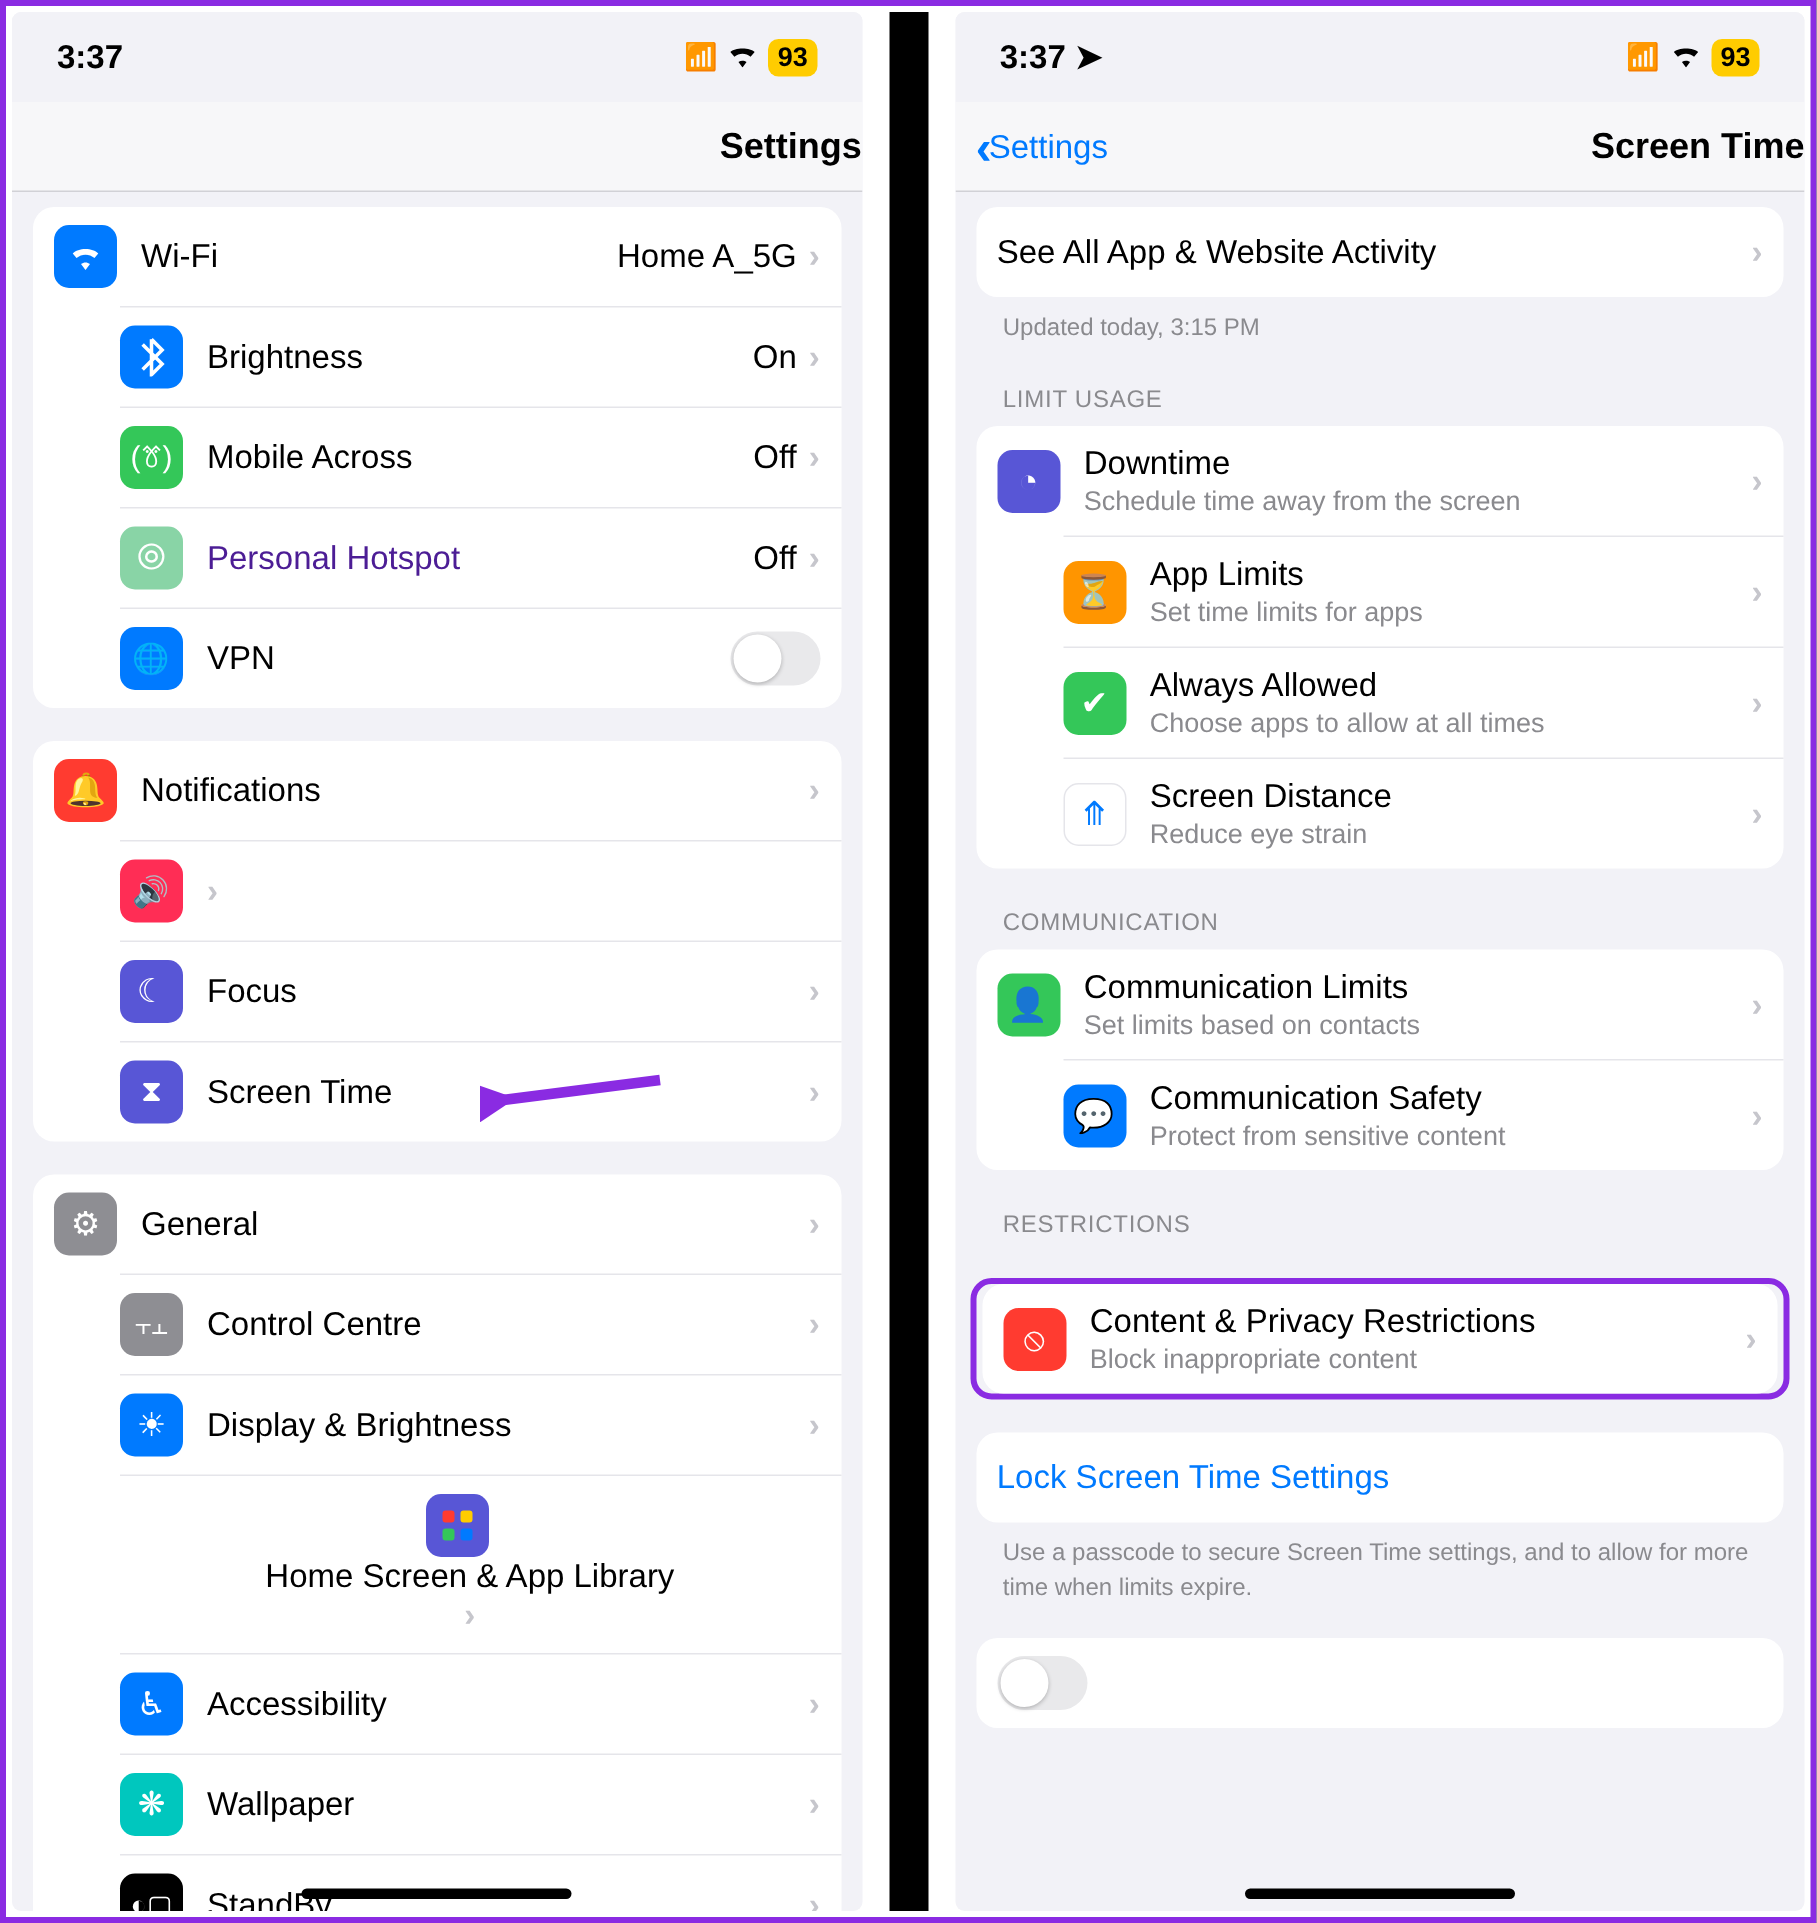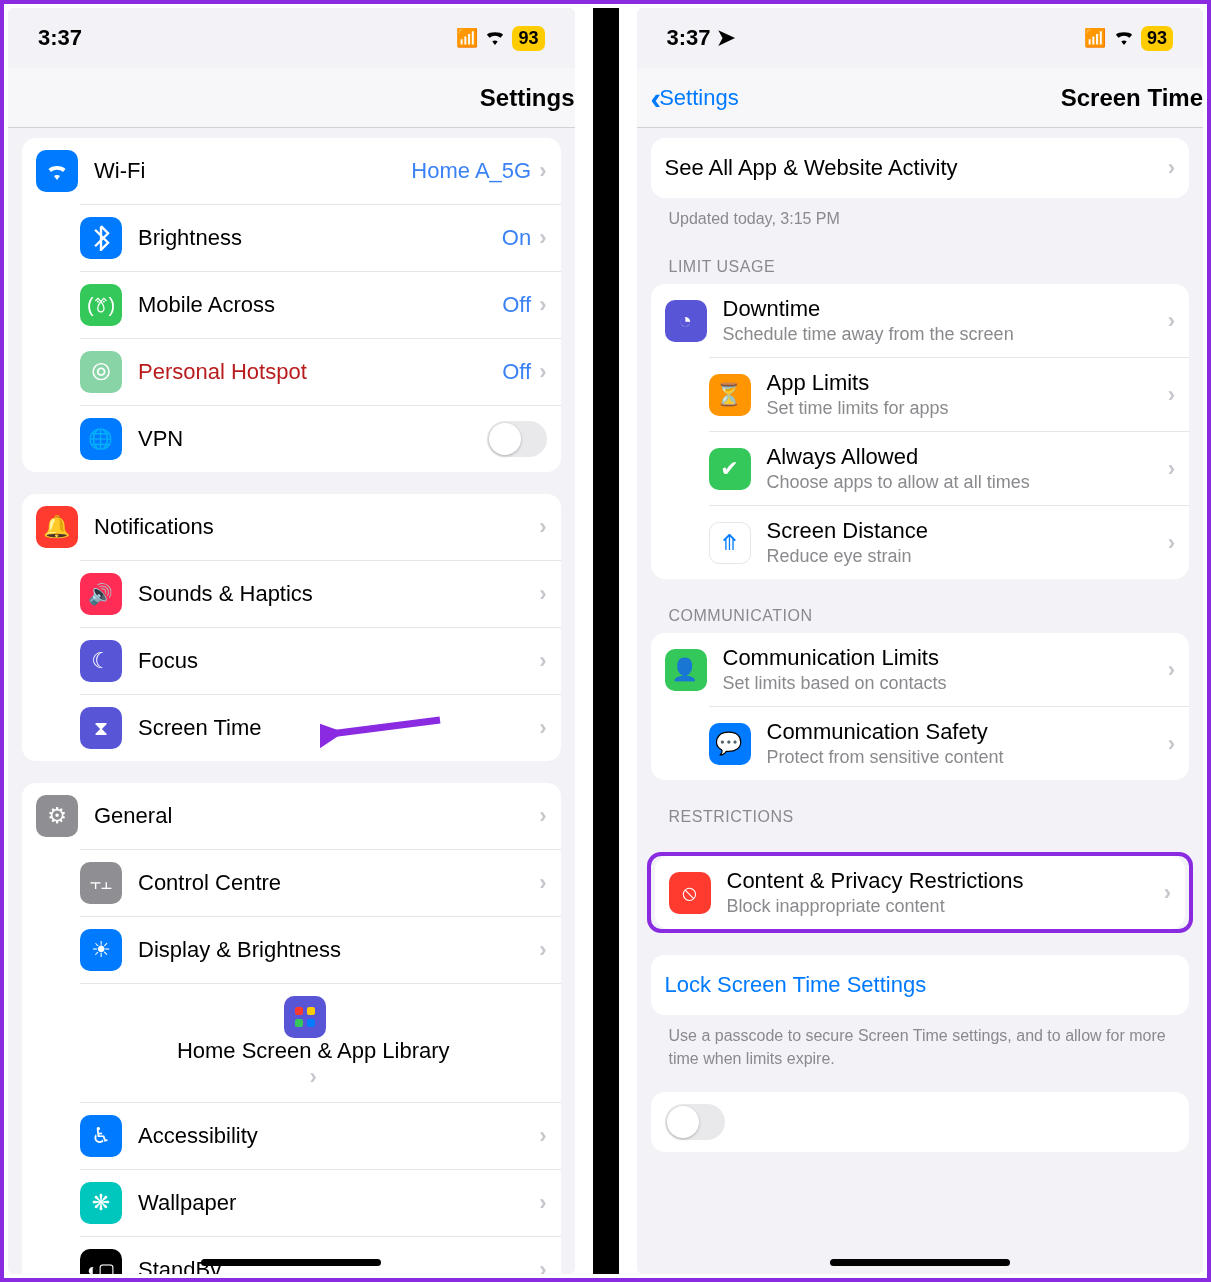--- a/index.html
+++ b/index.html
@@ -15,23 +15,23 @@
 .navbar .back{position:absolute;left:14px;display:flex;align-items:center;color:#007aff;font-size:22px;font-weight:400;}
 .navbar .back .chev{font-size:32px;line-height:1;margin-right:-2px;font-weight:600;}
 .scroll{flex:1;overflow:hidden;padding:0 14px 20px 14px;}
 .group{background:#fff;border-radius:14px;margin-top:22px;}
 .group.first{margin-top:10px;}
 .row{display:flex;align-items:center;padding:12px 14px;min-height:60px;position:relative;}
 .row+.row{border-top:1px solid #e5e5ea;margin-left:58px;padding-left:0;}
 .row+.row::before{content:'';position:absolute;left:-58px;top:0;width:58px;height:100%;}
 .row .content{flex:1;display:flex;flex-direction:column;justify-content:center;}
 .row .label{font-size:22px;color:#000;}
-.row .label.disabled{color:#b91c1c;}
+.row .label.disabled{color:#4c1d95;}
 .row .sub{font-size:18px;color:#8a8a8e;margin-top:2px;}
-.row .value{font-size:22px;color:#3b82f6;margin-right:8px;}
+.row .value{font-size:22px;color:#000000;margin-right:8px;}
 .row .chevron{color:#c6c6cc;font-size:22px;font-weight:600;}
 .row .link{color:#007aff;font-size:22px;}
 .icon{width:42px;height:42px;border-radius:10px;margin-right:16px;display:flex;align-items:center;justify-content:center;color:#fff;font-size:22px;flex-shrink:0;}
 .icon.mono{background:#fff;border:1px solid #e5e5ea;color:#007aff;}
 .toggle{width:60px;height:36px;border-radius:20px;background:#e9e9eb;position:relative;}
 .toggle::after{content:'';position:absolute;width:32px;height:32px;background:#fff;border-radius:50%;top:2px;left:2px;box-shadow:0 1px 3px rgba(0,0,0,0.25);}
 .section-header{font-size:16px;color:#8a8a8e;letter-spacing:0.5px;padding:28px 18px 8px 18px;text-transform:uppercase;}
 .footer-text{font-size:16px;color:#8a8a8e;padding:10px 18px 0 18px;line-height:1.4;}
 .highlight{border:4px solid #8a2be2;border-radius:14px;margin:18px -4px 0 -4px;padding:0 4px;}
 .highlight .group{margin-top:0;}
@@ -123,23 +123,20 @@
               <span style="font-size:22px">🔔</span>
             </span>
             <span class="content">
               <span class="label">Notifications</span>
             </span>
             <span class="chevron">›</span>
           </div>
           <div class="row" style="position: relative;">
             <span class="icon" style="background:#ff2d55">
               <span style="font-size:20px">🔊</span>
-            </span>
-            <span class="content">
-              <span class="label">Sounds &amp; Haptics</span>
             </span>
             <span class="chevron">›</span>
           </div>
           <div class="row" style="position: relative;">
             <span class="icon" style="background:#5856d6">
               <span style="font-size:22px">☾</span>
             </span>
             <span class="content">
               <span class="label">Focus</span>
             </span>

